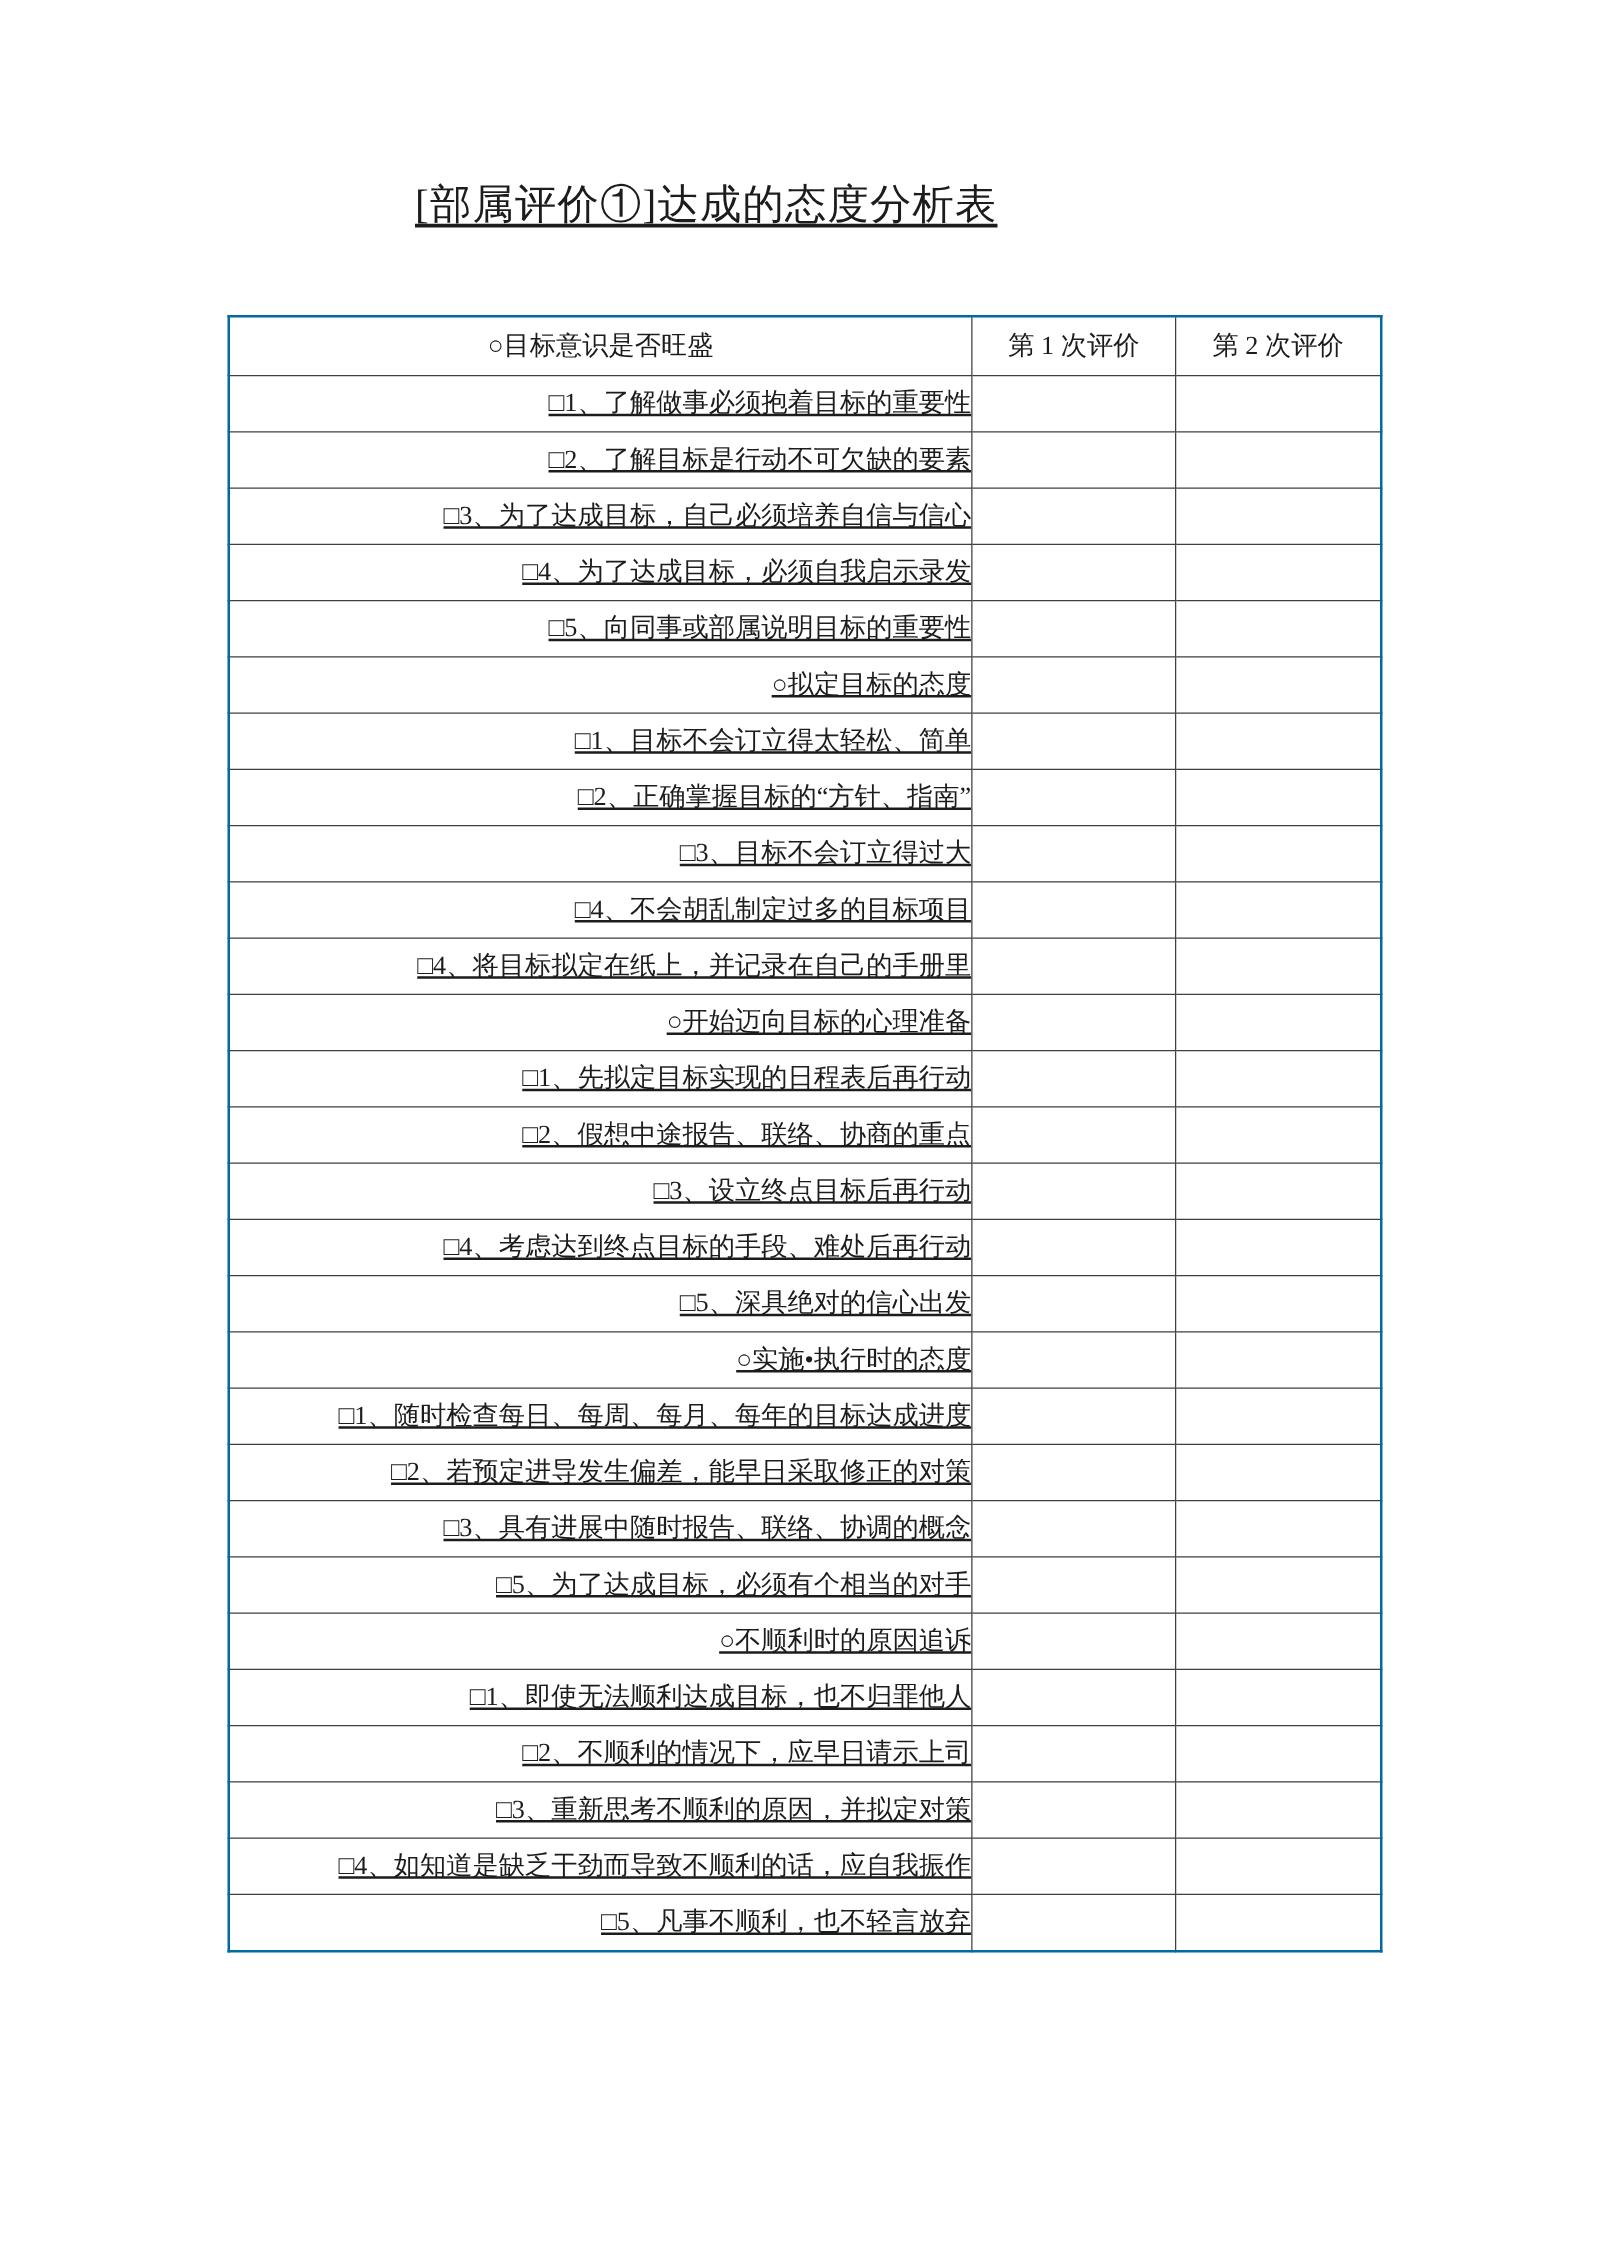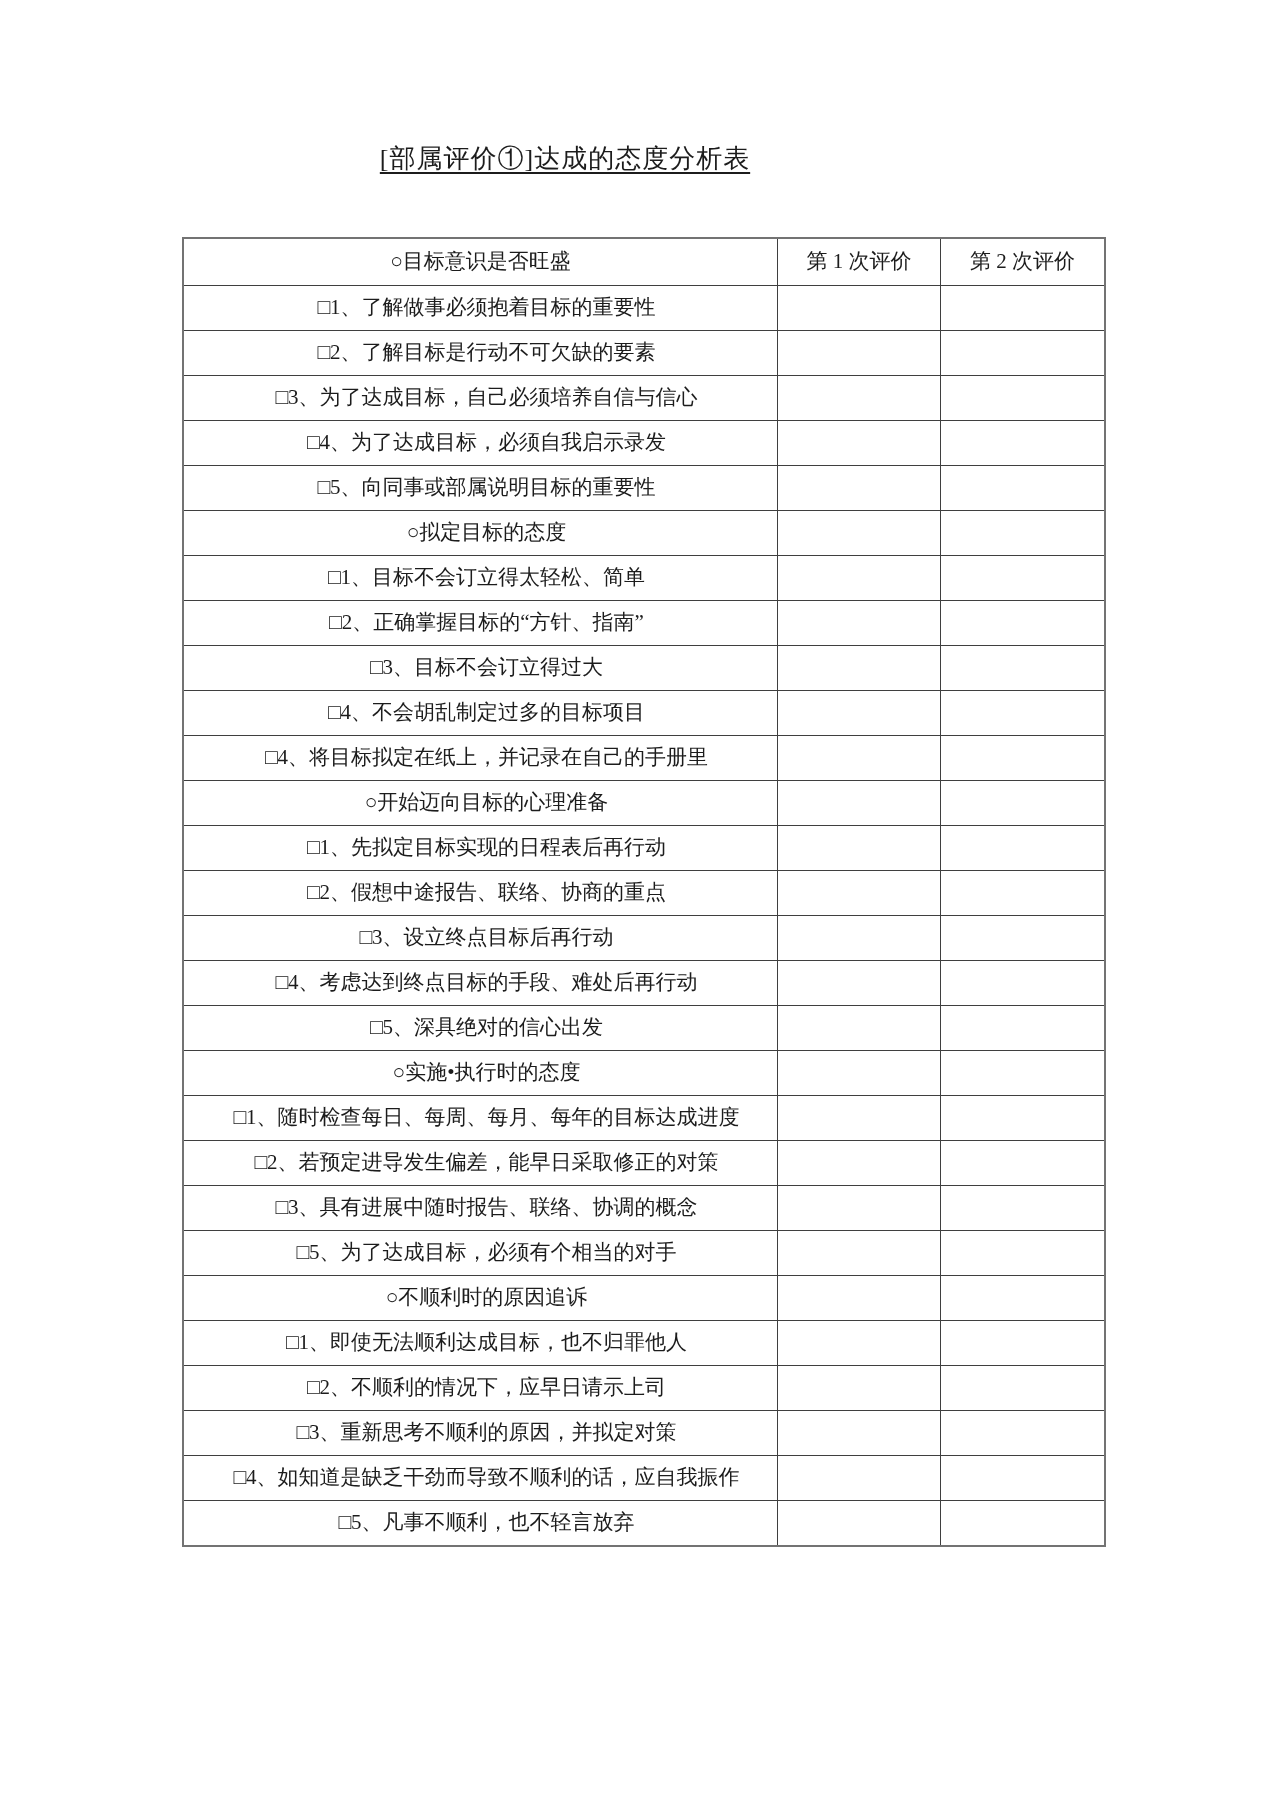--- a/index.html
+++ b/index.html
@@ -19,35 +19,35 @@
   .title-wrap {
     position: absolute;
     left: 0;
     top: 141px;
     width: 1130px;
     text-align: center;
   }
   .doc-title {
     display: inline-block;
     margin: 0;
-    font-size: 26px;
+    font-size: 33px;
     font-weight: normal;
     letter-spacing: 1px;
     text-decoration: underline;
     text-underline-offset: 5px;
     white-space: nowrap;
   }
   table.analysis {
     position: absolute;
     left: 182px;
-    top: 237px;
+    top: 252px;
     width: 918px;
     border-collapse: collapse;
     table-layout: fixed;
-    border: 2px solid #737373;
+    border: 2px solid #0369a1;
     padding-left: 44px;
   }
   table.analysis th,
   table.analysis td {
     border: 1px solid #3f3f3f;
     font-size: 21px;
     font-weight: normal;
     line-height: 1.2;
     padding: 0;
     overflow: hidden;
@@ -60,22 +60,23 @@
   table.analysis thead th {
     height: 46px;
     text-align: center;
     vertical-align: middle;
   }
   table.analysis tbody td {
     height: 44px;
     vertical-align: middle;
   }
   table.analysis tbody td.col-q {
-    text-align: center;
+    text-align: right;
     padding-left: 12px;
+    text-decoration: underline;
   }
   table.analysis tbody td.col-e1,
   table.analysis tbody td.col-e2 {
     text-align: center;
   }
 </style>
 </head>
 <body>
 
 <div class="page">

